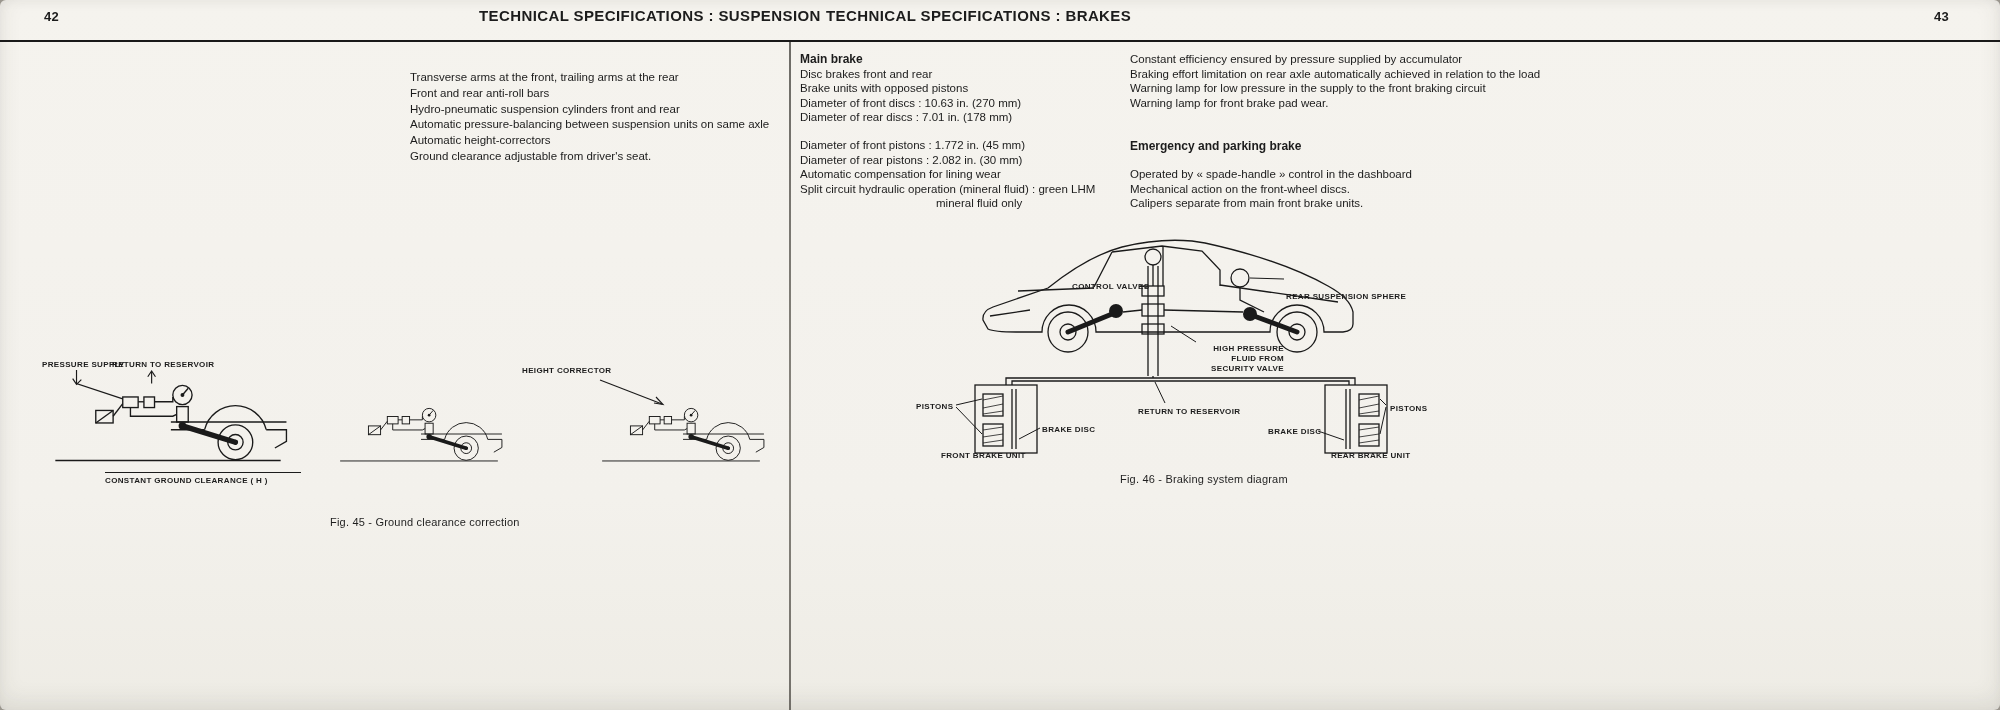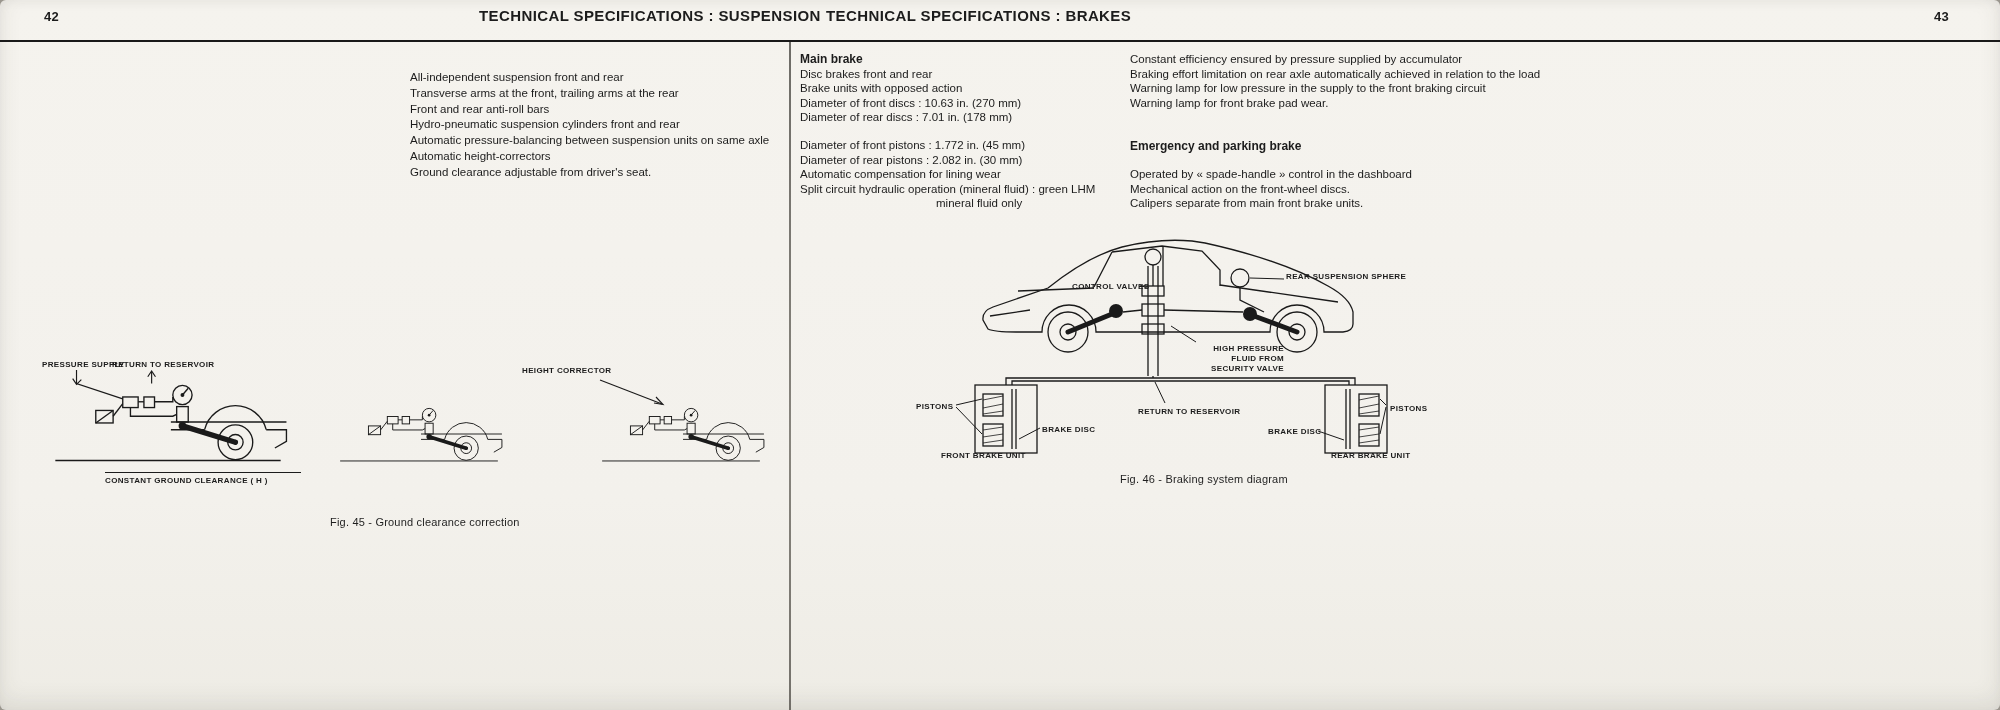--- a/index.html
+++ b/index.html
@@ -63,21 +63,20 @@
 <div class="spread">
 
   <div class="page-num pn-left">42</div>
   <div class="title title-left">TECHNICAL SPECIFICATIONS : SUSPENSION</div>
   <div class="title title-right">TECHNICAL SPECIFICATIONS : BRAKES</div>
   <div class="page-num pn-right">43</div>
   <div class="header-rule"></div>
   <div class="page-fold"></div>
 
   <div class="body-left">
-    <div class="textline">All-independent suspension front and rear</div>
     <div class="textline">Transverse arms at the front, trailing arms at the rear</div>
     <div class="textline">Front and rear anti-roll bars</div>
     <div class="textline">Hydro-pneumatic suspension cylinders front and rear</div>
     <div class="textline">Automatic pressure-balancing between suspension units on same axle</div>
     <div class="textline">Automatic height-correctors</div>
     <div class="textline">Ground clearance adjustable from driver's seat.</div>
   </div>
 
   <svg class="defs-only" aria-hidden="true">
     <defs>
@@ -130,21 +129,21 @@
   <svg class="leader-hc" width="72" height="34" viewBox="0 0 72 34">
     <path d="M 2 4 L 64 28" fill="none" stroke="#1a1a1a" stroke-width="1.1"></path>
     <path d="M 56 27 L 65 28.5 L 58 21" fill="none" stroke="#1a1a1a" stroke-width="1.1"></path>
   </svg>
 
   <div class="fig-caption cap-45">Fig. 45 - Ground clearance correction</div>
 
   <div class="colA">
     <div class="col-heading">Main brake</div>
     <div class="textline">Disc brakes front and rear</div>
-    <div class="textline">Brake units with opposed action</div>
+    <div class="textline">Brake units with opposed pistons</div>
     <div class="textline">Diameter of front discs : 10.63 in. (270 mm)</div>
     <div class="textline">Diameter of rear discs : 7.01 in. (178 mm)</div>
     <div class="textline group-gap-a">Diameter of front pistons : 1.772 in. (45 mm)</div>
     <div class="textline">Diameter of rear pistons : 2.082 in. (30 mm)</div>
     <div class="textline">Automatic compensation for lining wear</div>
     <div class="textline">Split circuit hydraulic operation (mineral fluid) : green LHM</div>
     <div class="textline indented">mineral fluid only</div>
   </div>
 
   <div class="colB">
@@ -211,21 +210,21 @@
       <path d="M 296 114 L 271 98" stroke-width="1"></path>
       <path d="M 265 175 L 255 154" stroke-width="1"></path>
       <path d="M 56 177 L 82 171 M 56 179 L 82 206" stroke-width="1"></path>
       <path d="M 140 200 L 119 211" stroke-width="1"></path>
       <path d="M 486 177 L 480 171 M 486 179 L 480 206" stroke-width="1"></path>
       <path d="M 418 203 L 444 212" stroke-width="1"></path>
     </g>
   </svg>
 
   <div class="diag-label" style="left:1072px; top:282px;">CONTROL VALVES</div>
-  <div class="diag-label" style="left:1286px; top:272px;">REAR SUSPENSION SPHERE</div>
+  <div class="diag-label" style="left:1286px; top:292px;">REAR SUSPENSION SPHERE</div>
   <div class="diag-label wrap label-hpf">HIGH PRESSURE FLUID FROM SECURITY VALVE</div>
   <div class="diag-label" style="left:916px; top:402px;">PISTONS</div>
   <div class="diag-label" style="left:1138px; top:407px;">RETURN TO RESERVOIR</div>
   <div class="diag-label" style="left:1042px; top:425px;">BRAKE DISC</div>
   <div class="diag-label" style="left:1390px; top:404px;">PISTONS</div>
   <div class="diag-label" style="left:1268px; top:427px;">BRAKE DISC</div>
   <div class="diag-label" style="left:941px; top:451px;">FRONT BRAKE UNIT</div>
   <div class="diag-label" style="left:1331px; top:451px;">REAR BRAKE UNIT</div>
 
   <div class="fig-caption cap-46">Fig. 46 - Braking system diagram</div>

